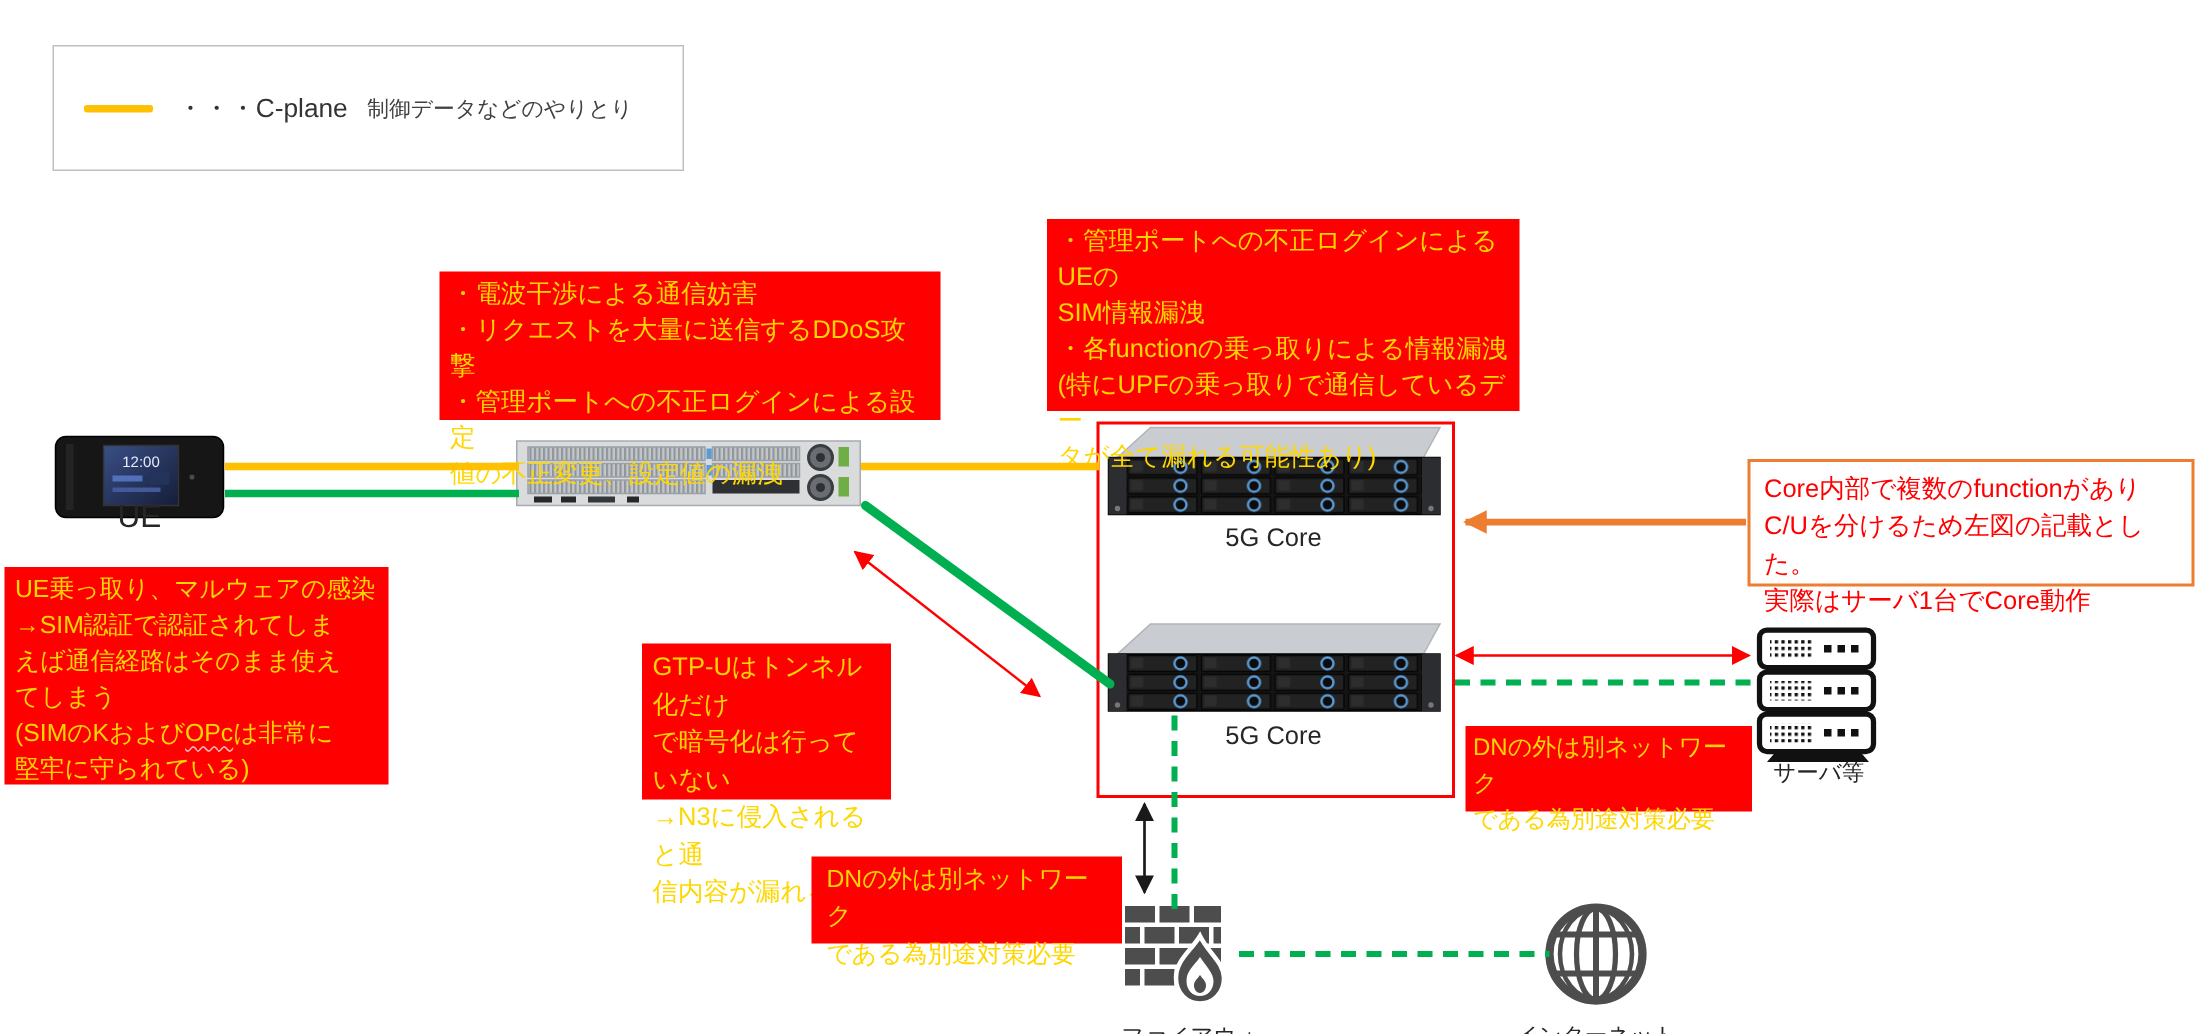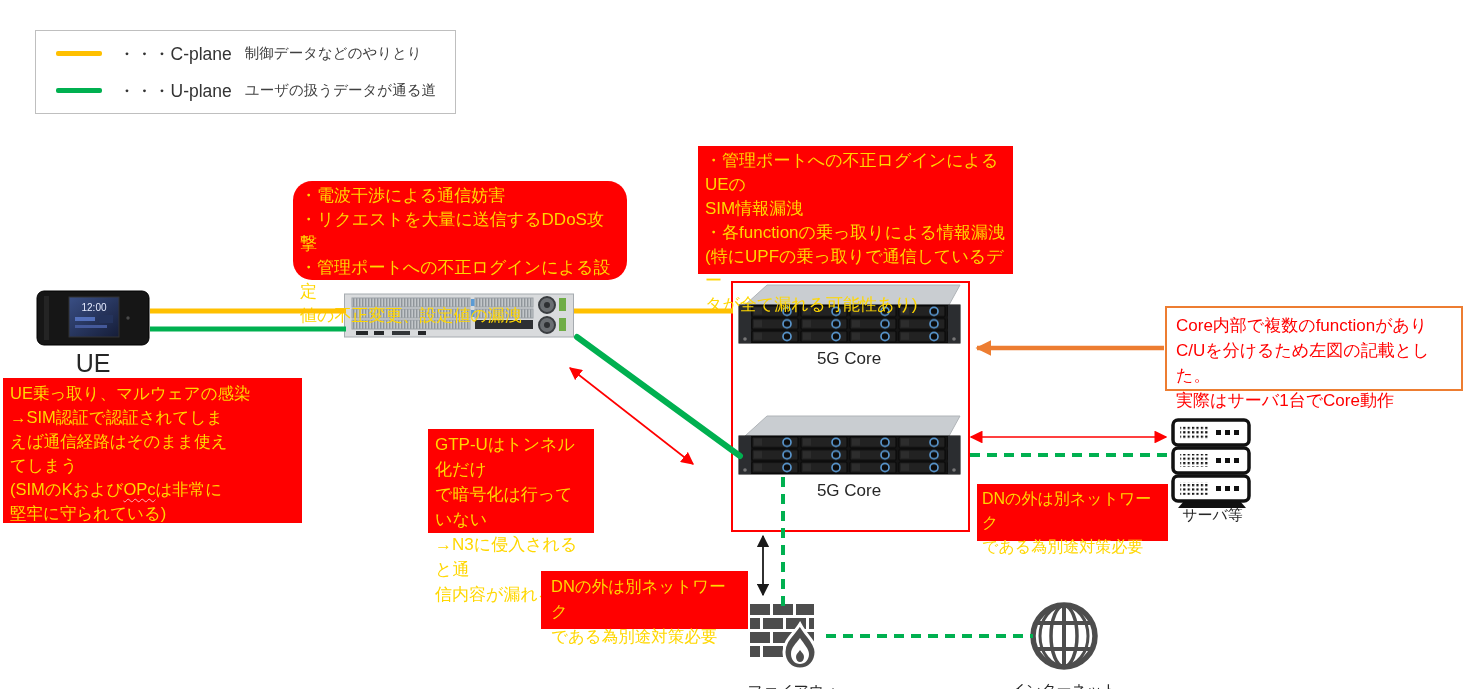--- a/index.html
+++ b/index.html
@@ -32,46 +32,41 @@
 <body>
 
 <div class="canvas">
 
   <div class="legend">
     <div class="legend-row">
       <span class="swatch c"></span>
       <span class="legend-label">・・・C-plane</span>
       <span class="legend-desc">制御データなどのやりとり</span>
     </div>
-    <div class="legend-row">
-      <span class="swatch u"></span>
-      <span class="legend-label">・・・U-plane</span>
-      <span class="legend-desc">ユーザの扱うデータが通る道</span>
-    </div>
   </div>
 
   <div class="core-rect"></div>
 
   <svg class="abs" style="left:36px;top:272px;" width="114" height="56">
     <rect x="1" y="1" width="112" height="54" rx="7" fill="#161616" stroke="#000"></rect>
     <rect x="8" y="6" width="5" height="44" fill="#242424"></rect>
     <defs>
         <linearGradient id="scr" x1="0" y1="0" x2="1" y2="1">
       <stop offset="0" stop-color="#3a4f85"></stop>
           <stop offset="1" stop-color="#151d38"></stop>
     </linearGradient>
       </defs>
     <rect x="33" y="7" width="50" height="40" fill="url(#scr)" stroke="#333"></rect>
     <text x="58" y="21" font-size="10" fill="#e6ecff" text-anchor="middle">12:00</text>
     <rect x="39" y="27" width="20" height="4" fill="#5a79c9" opacity="0.85"></rect>
     <rect x="39" y="35" width="32" height="3" fill="#44599a"></rect>
     <rect x="63" y="25" width="14" height="8" fill="#24335c"></rect>
     <circle cx="92" cy="28" r="1.7" fill="#4a4a4a"></circle>
   </svg>
-  <div class="node-label" style="left:36px;top:331px;width:114px;font-size:25px;">UE</div>
+  <div class="node-label" style="left:36px;top:315px;width:114px;font-size:21px;">UE</div>
 
   <svg class="abs" style="left:344px;top:272px;" width="230" height="52">
     <defs>
       <pattern id="vent" width="3" height="10" patternUnits="userSpaceOnUse">
         <rect width="3" height="10" fill="#c3c7ca"></rect>
           <rect width="1.4" height="10" fill="#8f959a"></rect>
       </pattern>
     </defs>
     <rect x="0.5" y="4" width="229" height="43" fill="#d9dbdd" stroke="#a6abb0"></rect>
     <rect x="8" y="8" width="118" height="9" fill="url(#vent)" stroke="#9aa0a5"></rect>
@@ -191,32 +186,32 @@
       <circle cx="36" cy="36" r="31" stroke-width="5.5"></circle>
       <line x1="8.5" y1="23" x2="63.5" y2="23" stroke-width="4"></line>
       <line x1="8.5" y1="49" x2="63.5" y2="49" stroke-width="4"></line>
       <line x1="36" y1="5.5" x2="36" y2="66.5" stroke-width="4"></line>
       <ellipse cx="36" cy="36" rx="13" ry="30.5" stroke-width="3.5"></ellipse>
       <ellipse cx="36" cy="36" rx="24" ry="30" stroke-width="3"></ellipse>
     </g>
   </svg>
   <div class="node-label" style="left:1010px;top:663px;width:108px;font-size:15px;">インターネット</div>
 
-  <div class="threat" style="left:293px;top:163px;width:334px;height:99px;font-size:17px;line-height:24px;border-radius:19px;">・電波干渉による通信妨害
+  <div class="threat" style="left:293px;top:163px;width:334px;height:99px;font-size:17px;line-height:24px;">・電波干渉による通信妨害
 ・リクエストを大量に送信するDDoS攻撃
 ・管理ポートへの不正ログインによる設定
 値の不正変更、設定値の漏洩</div>
 
   <div class="threat" style="left:698px;top:128px;width:315px;height:128px;font-size:17px;line-height:24px;">・管理ポートへの不正ログインによるUEの
 SIM情報漏洩
 ・各functionの乗っ取りによる情報漏洩
 (特にUPFの乗っ取りで通信しているデー
 タが全て漏れる可能性あり)</div>
 
-  <div class="threat" style="left:3px;top:360px;width:299px;height:145px;font-size:16.5px;line-height:24px;"><span>UE乗っ取り、マルウェアの感染
+  <div class="threat" style="left:3px;top:360px;width:256px;height:145px;font-size:16.5px;line-height:24px;"><span>UE乗っ取り、マルウェアの感染
 →SIM認証で認証されてしま
 えば通信経路はそのまま使え
 てしまう
 (SIMのKおよび</span><span class="wavy">OPc</span><span>は非常に
 堅牢に守られている)</span></div>
 
   <div class="threat" style="left:428px;top:411px;width:166px;height:104px;font-size:17px;line-height:25px;">GTP-Uはトンネル化だけ
 で暗号化は行っていない
 →N3に侵入されると通
 信内容が漏れる</div>

